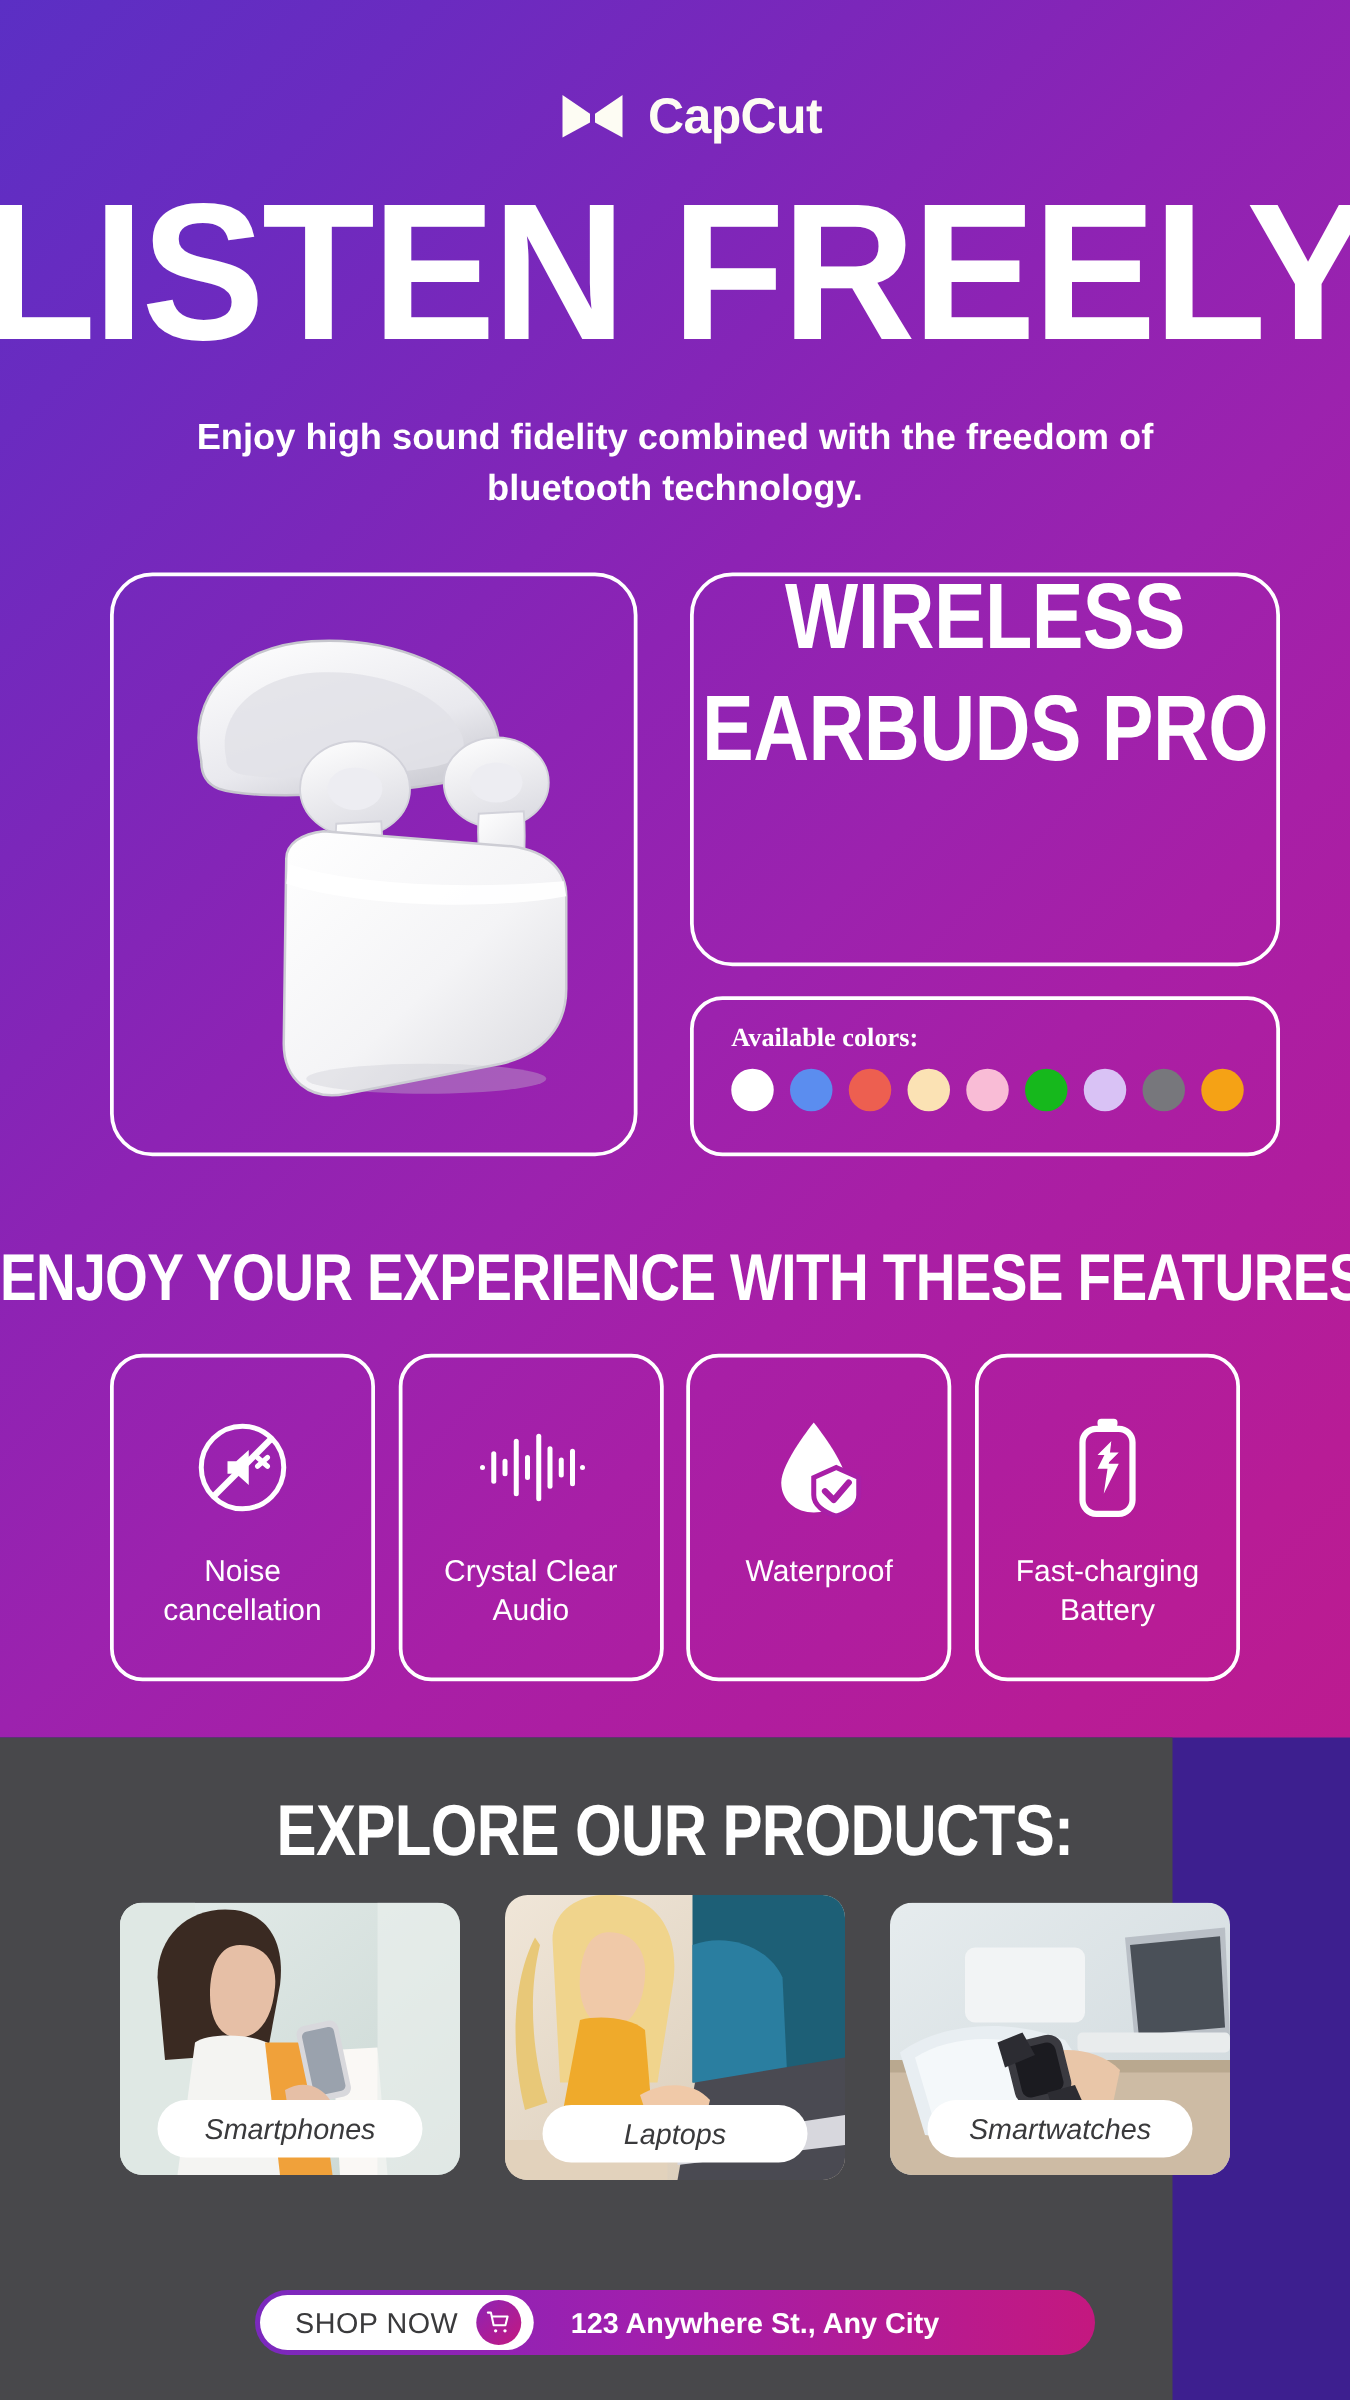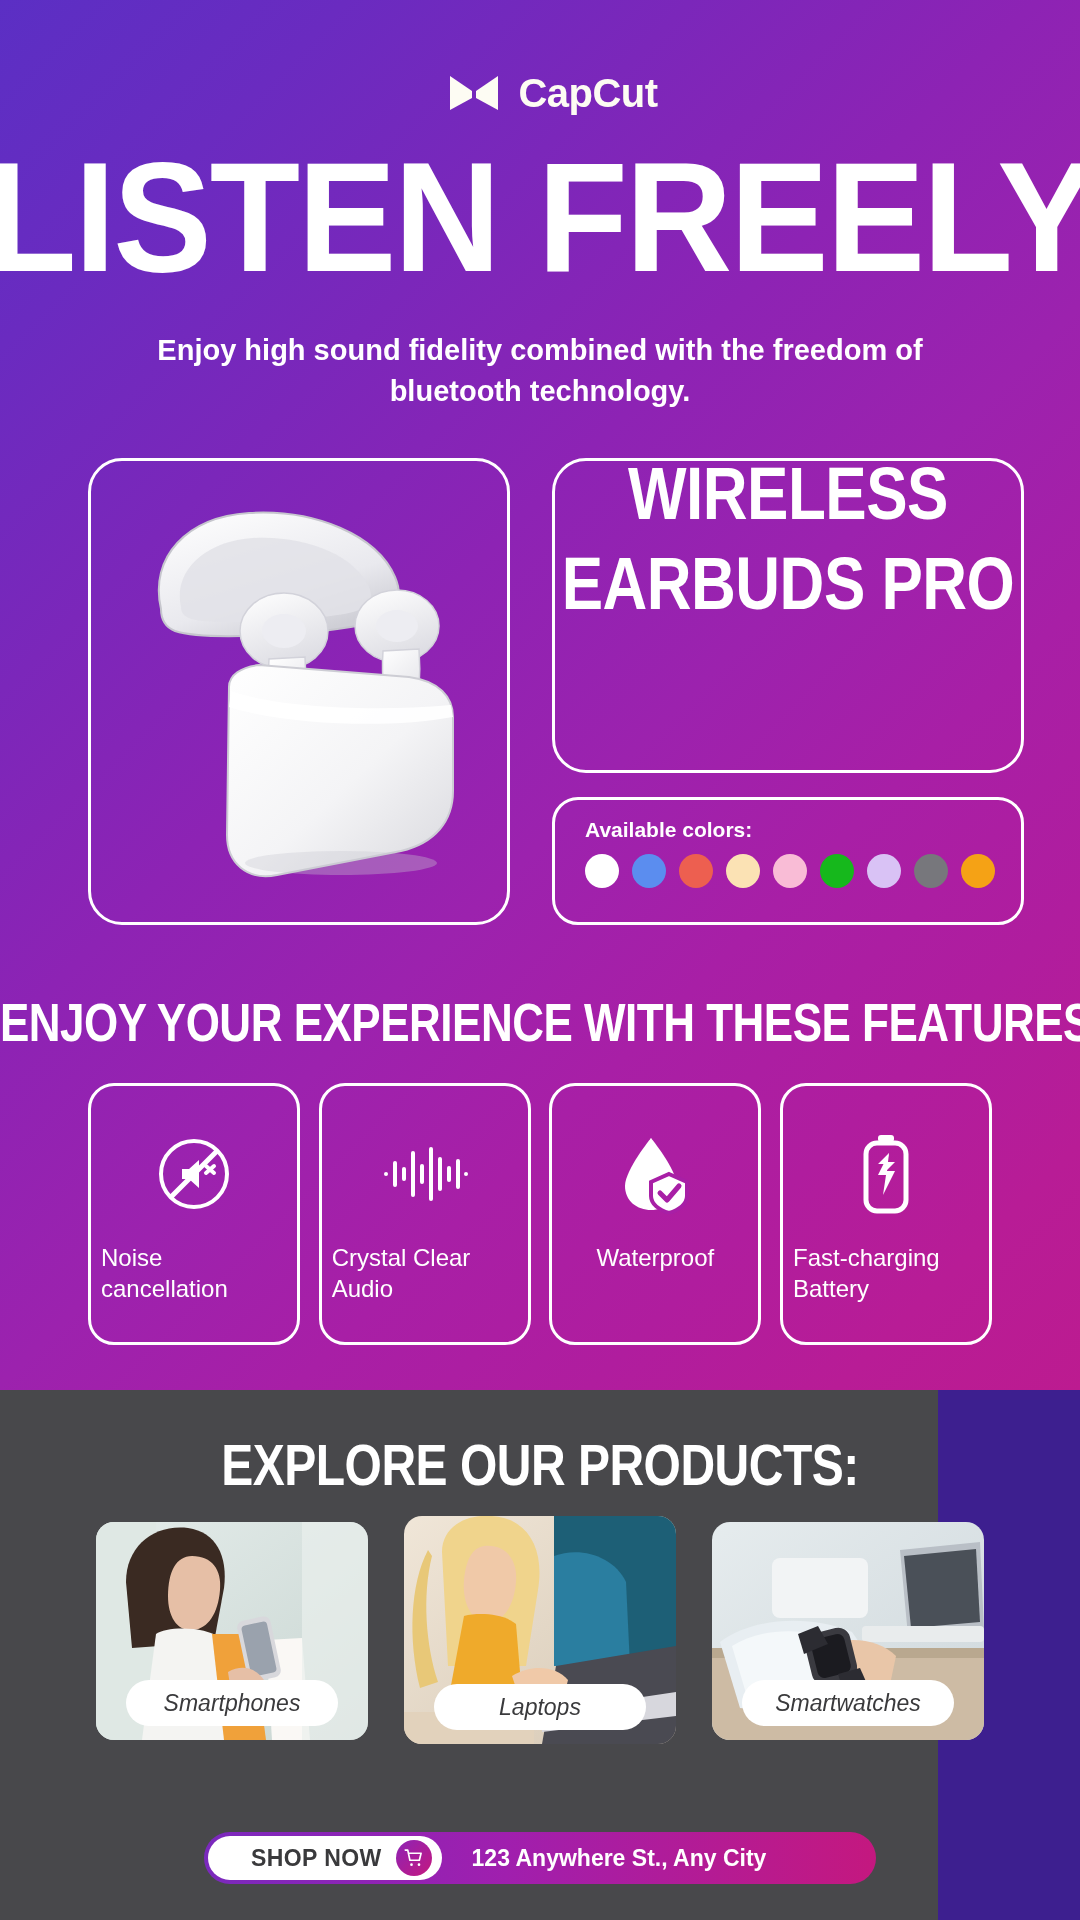--- a/index.html
+++ b/index.html
@@ -131,20 +131,21 @@
   
   .colors-card {
     position: absolute;
     left: 552px;
     top: 797px;
     width: 472px;
     height: 128px;
     border: 3px solid #ffffff;
     border-radius: 26px;
     padding: 18px 30px 0 30px;
+    font-family: Liberation Serif, serif;
   }
   .colors-label {
     color: #ffffff;
     font-size: 21px;
     font-weight: 700;
     margin-bottom: 12px;
   }
   .swatch-row { display: flex; align-items: center; gap: 13px; }
   .swatch { width: 34px; height: 34px; border-radius: 50%; flex: 0 0 auto; }
 
@@ -183,21 +184,21 @@
     align-items: center;
     justify-content: flex-start;
     padding-top: 46px;
   }
   .feature-icon { height: 84px; display: flex; align-items: center; justify-content: center; }
   .feature-label {
     margin-top: 26px;
     color: #ffffff;
     font-size: 24px;
     line-height: 1.3;
-    text-align: left;
+    text-align: center;
     font-weight: 400;
     padding: 0 10px;
   }
 
   
   .explore {
     position: absolute;
     top: 1390px;
     left: 0;
     width: 938px;
@@ -272,24 +273,23 @@
     height: 44px;
     background: #ffffff;
     border-radius: 22px;
     display: flex;
     align-items: center;
     gap: 14px;
     padding: 0 10px 0 28px;
   }
   .shop-text {
     color: #3a3a3c;
-    font-weight: 700;
+    font-weight: 400;
     font-size: 23px;
     letter-spacing: 0.4px;
-    margin-left: 15px;
   }
   .cart-badge {
     width: 36px; height: 36px; border-radius: 50%;
     background: linear-gradient(135deg, #8d24b6, #c4187f);
     display: flex; align-items: center; justify-content: center;
   }
   .cta-address {
     color: #ffffff;
     font-size: 23px;
     font-weight: 700;

